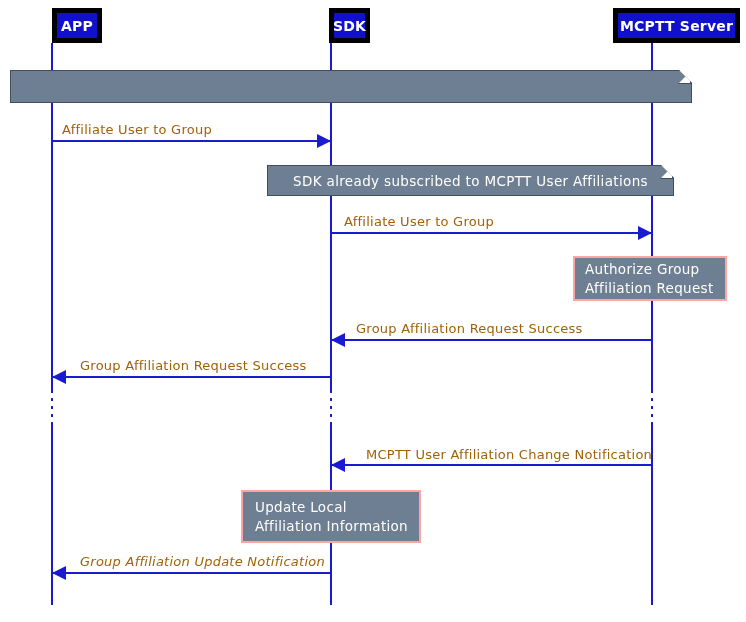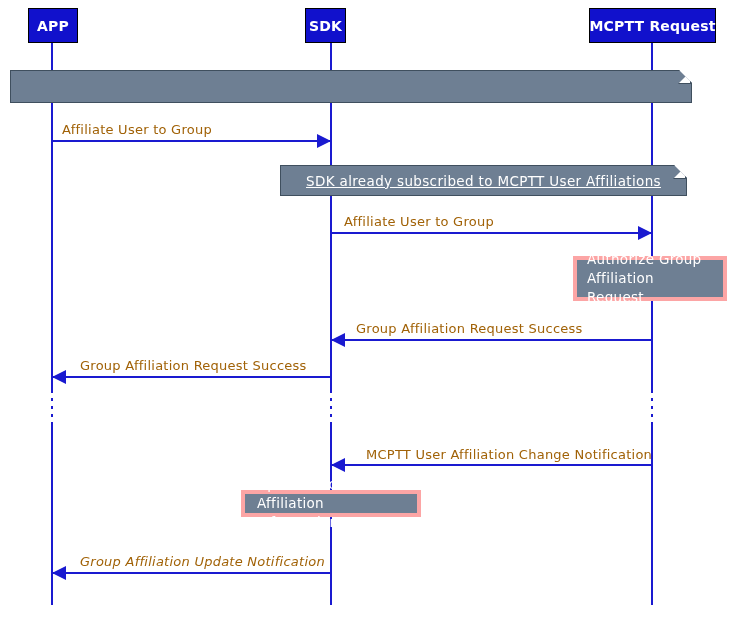--- a/index.html
+++ b/index.html
@@ -27,30 +27,31 @@
     background-image:linear-gradient(to bottom,#1a1ad0 0 3px,rgba(0,0,0,0) 3px 8px);
     background-size:2px 8px;
     background-repeat:repeat-y;
   }
   
   .participant{
     position:absolute;
     top:8px;
     height:35px;
     background:#1111cc;
-    border:1px solid #000000;
+    border:5px solid #000000;
     box-sizing:border-box;
     display:flex;
     align-items:center;
     justify-content:center;
     color:#ffffff;
     font-size:14px;
     font-weight:bold;
     letter-spacing:0.2px;
     white-space:nowrap;
+    margin-left:24px;
   }
   
   .note{
     position:absolute;
     background:#6e7f93;
     border:1px solid #3f4f5e;
     box-sizing:border-box;
     color:#ffffff;
     font-size:13.5px;
     display:flex;
@@ -70,21 +71,21 @@
     border-left:1px solid #3f4f5e;
     border-bottom:1px solid #3f4f5e;
     box-sizing:border-box;
     clip-path:polygon(0 0, 100% 100%, 0 100%);
     transform:scaleX(-1);
   }
   
   .actionbox{
     position:absolute;
     background:#6e7f93;
-    border:4px solid #fca5a5;
+    border:2px solid #fca5a5;
     box-sizing:border-box;
     color:#ffffff;
     font-size:13.5px;
     line-height:19px;
     padding:4px 10px;
     letter-spacing:0.3px;
     white-space:pre-line;
     display:flex;
     flex-direction:column;
     justify-content:center;
@@ -134,36 +135,36 @@
       <div class="lifeline-dotted" style="left: 651px; top: 390px; height: 32px;"></div>
     </div>
   <div id="participants-layer">
       <div class="participant" style="left: 28px; width: 50px;">
         <span>APP</span>
       </div>
       <div class="participant" style="left: 305px; width: 41px;">
         <span>SDK</span>
       </div>
       <div class="participant" style="left: 589px; width: 127px;">
-        <span>MCPTT Request</span>
+        <span>MCPTT Server</span>
       </div>
     </div>
   <div id="notes-layer">
       <div class="note" style="left: 10px; top: 70px; width: 682px; height: 33px;">
         <span class="fold"></span>
       </div>
-      <div class="note" style="left: 280px; top: 165px; width: 407px; height: 31px; text-decoration: underline;">
+      <div class="note" style="left: 267px; top: 165px; width: 407px; height: 31px;">
         <span>SDK already subscribed to MCPTT User Affiliations</span>
         <span class="fold"></span>
       </div>
     </div>
   <div id="actions-layer">
       <div class="actionbox" style="left: 573px; top: 256px; width: 154px; height: 45px;"><span>Authorize Group
 Affiliation Request</span></div>
-      <div class="actionbox" style="left: 241px; top: 490px; width: 180px; height: 27px; padding-left: 12px;"><span>Update Local
+      <div class="actionbox" style="left: 241px; top: 490px; width: 180px; height: 53px; padding-left: 12px;"><span>Update Local
 Affiliation Information</span></div>
     </div>
   <div id="messages-layer">
       <div class="msg-line" style="left: 52px; top: 140px; width: 279px;"></div>
       <div class="arrowhead right" style="top: 134px; left: 317px;"></div>
       <div class="msg-label" style="left: 62px; top: 122px;">Affiliate User to Group</div>
       <div class="msg-line" style="left: 331px; top: 232px; width: 321px;"></div>
       <div class="arrowhead right" style="top: 226px; left: 638px;"></div>
       <div class="msg-label" style="left: 344px; top: 214px;">Affiliate User to Group</div>
       <div class="msg-line" style="left: 331px; top: 339px; width: 321px;"></div>

